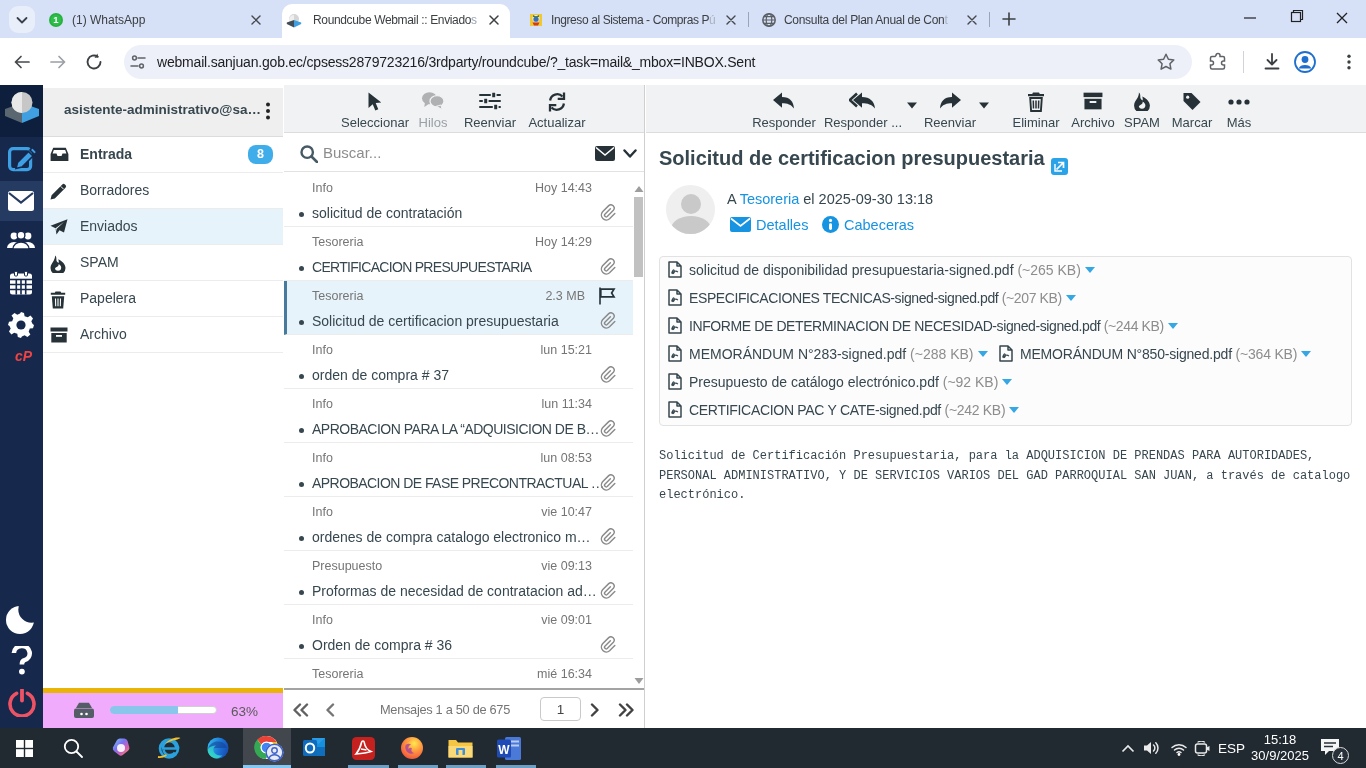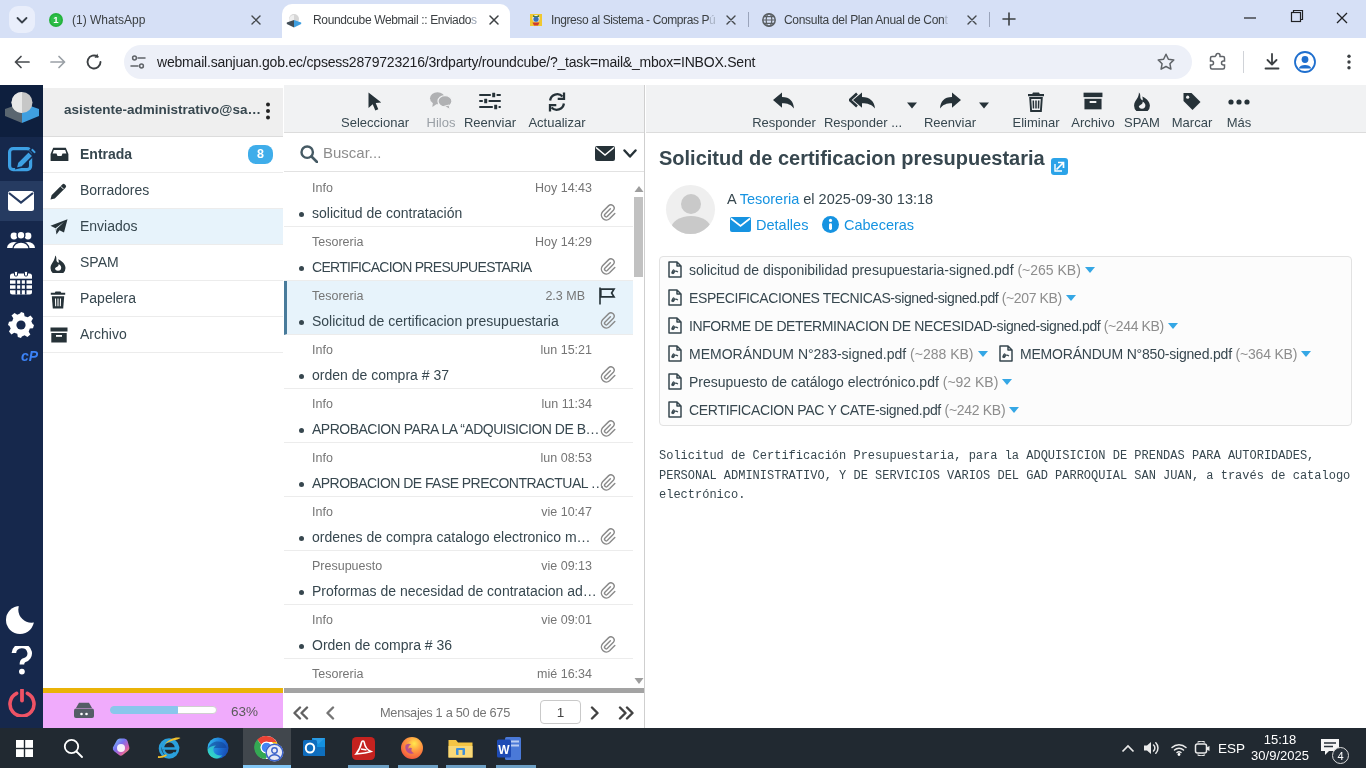--- a/index.html
+++ b/index.html
@@ -37,21 +37,21 @@
   #lsearch { position:absolute; left:0; top:49px; width:360px; height:38px; background:#fff; border-bottom:1px solid #e2e2e2; }
   .mrow { position:absolute; left:0; width:349px; height:54px; border-bottom:1px solid #ececec; background:#fff; }
   .mrow.sel { background:#e7f3fb; border-left:3px solid #487b9b; }
   .mrow.sel .msender { left:25px; } .mrow.sel .msubj { left:25px; } .mrow.sel .mdot { left:12px; }
   .msender { position:absolute; left:28px; top:8px; font-size:12.5px; color:#757575; }
   .mdate { position:absolute; right:41px; top:8px; font-size:12.5px; color:#757575; }
   .msubj { position:absolute; left:28px; top:32px; font-size:14px; color:#37474f; white-space:nowrap; }
   .mdot { position:absolute; left:15px; top:39px; width:5px; height:5px; border-radius:50%; background:#37474f; }
   .mclip { position:absolute; right:17px; top:31px; width:18px; height:18px; }
   .mflag { position:absolute; right:17px; top:6px; width:18px; height:18px; }
-  #lfoot { position:absolute; left:0; top:603px; width:360px; height:40px; border-top:5px solid #a3a3a3; background:#fff; }
+  #lfoot { position:absolute; left:0; top:603px; width:360px; height:40px; border-top:2px solid #a3a3a3; background:#fff; }
   
   #mail { position:absolute; left:646px; top:0; width:720px; height:643px; background:#fff; }
   #mtoolbar { position:absolute; left:0; top:0; width:720px; height:48px; background:#f1f2f3; border-bottom:1px solid #dcdcdc; }
   #attbox { position:absolute; left:13px; top:171px; width:693px; height:170px; background:#fcfcfc; border:1px solid #e2e2e2; border-radius:4px; }
   .att { position:absolute; left:8px; height:28px; line-height:28px; font-size:14px; color:#37474f; white-space:nowrap; }
   .att .pdfi { vertical-align:-3px; margin-right:7px; }
   .att .sz { color:#8d8d8d; }
   .caret { display:inline-block; width:0; height:0; border-left:5px solid transparent; border-right:5px solid transparent; border-top:6px solid #35a7e5; vertical-align:middle; margin-left:4px; margin-bottom:2px; }
   #mbody { position:absolute; left:13px; top:362px; width:695px; font-family:"Liberation Mono", monospace; font-size:12px; line-height:19.5px; color:#37474f; }
   
@@ -217,21 +217,21 @@
         <path d="M7.3 8.5 L7.3 23.5 M12 8.5 L12 23.5 M16.7 8.5 L16.7 23.5"></path>
         <path d="M1 13.5 L23 13.5 M1 18.5 L23 18.5"></path>
       </g>
     </svg>
 
     <svg width="26" height="26" viewBox="0 0 26 26" style="position:absolute; left:8px; top:227px;">
       <path fill="#fff" d="M13 0 L16 1 L16.6 4.2 L19.8 5.2 L22.5 3.5 L25 6.5 L23.3 9.3 L24.6 12 L26 13 L25 16.2 L21.8 16.6 L20.7 19.8 L22.4 22.5 L19.4 25 L16.6 23.2 L13.9 24.5 L13 26 L9.8 25 L9.3 21.8 L6.2 20.7 L3.4 22.4 L1 19.4 L2.7 16.6 L1.5 13.9 L0 13 L1 9.8 L4.2 9.3 L5.3 6.2 L3.5 3.4 L6.5 1 L9.3 2.7 L12 1.4 Z"></path>
       <circle cx="13" cy="13" r="4.6" fill="#16284c"></circle>
     </svg>
 
-    <div style="position:absolute; left:8px; top:263px; width:43px; text-align:center; font-size:14px; font-weight:bold; color:#3b82f6; font-style:italic;">cP</div>
+    <div style="position:absolute; left:2px; top:263px; width:43px; text-align:center; font-size:14px; font-weight:bold; color:#ef4444; font-style:italic;">cP</div>
 
     <svg width="34" height="34" viewBox="0 0 34 34" style="position:absolute; left:5px; top:518px;">
       <circle cx="15" cy="17" r="14" fill="#fff"></circle>
       <circle cx="26.5" cy="6.5" r="13.2" fill="#16284c"></circle>
     </svg>
 
     <svg width="22" height="29" viewBox="0 0 22 29" style="position:absolute; left:11px; top:561px;">
       <path d="M2.9 7 A 7.9 7.4 0 1 1 13 14.4 C11.4 15.2 10.9 16.2 10.9 18.4" stroke="#fff" stroke-width="4.6" fill="none"></path>
       <circle cx="10.9" cy="25.6" r="2.9" fill="#fff"></circle>
     </svg>
@@ -305,21 +305,21 @@
     </div>
   </div>
   <div id="list">
     <div id="ltoolbar">
       <div class="tbtn" style="left:52px; width:78px;">
           <svg width="17" height="20" viewBox="0 0 17 20">
             <path d="M2 0.5 L2 16 L6.2 12.2 L8.8 18.5 L11.8 17.2 L9.2 11 L14.8 10.6 Z" fill="#263238"></path>
           </svg>
           <span class="lbl">Seleccionar</span>
         </div>
-      <div class="tbtn" style="left:136px; width:42px; color:#9aa0a6;">
+      <div class="tbtn" style="left:128px; width:42px; color:#9aa0a6;">
           <svg width="23" height="18" viewBox="0 0 23 18">
             <ellipse cx="8" cy="6.2" rx="7.5" ry="6" fill="#b0b1b3"></ellipse>
             <path d="M3.5 10 L2.8 15 L8 11.5 Z" fill="#b0b1b3"></path>
             <g>
               <ellipse cx="15.5" cy="9.2" rx="7" ry="5.6" fill="#b0b1b3" stroke="#f1f2f3" stroke-width="1.3"></ellipse>
               <path d="M19.5 13 L20.5 17.5 L15 14.2 Z" fill="#b0b1b3" stroke="#f1f2f3" stroke-width="1"></path>
             </g>
           </svg>
           <span class="lbl">Hilos</span>
         </div>

